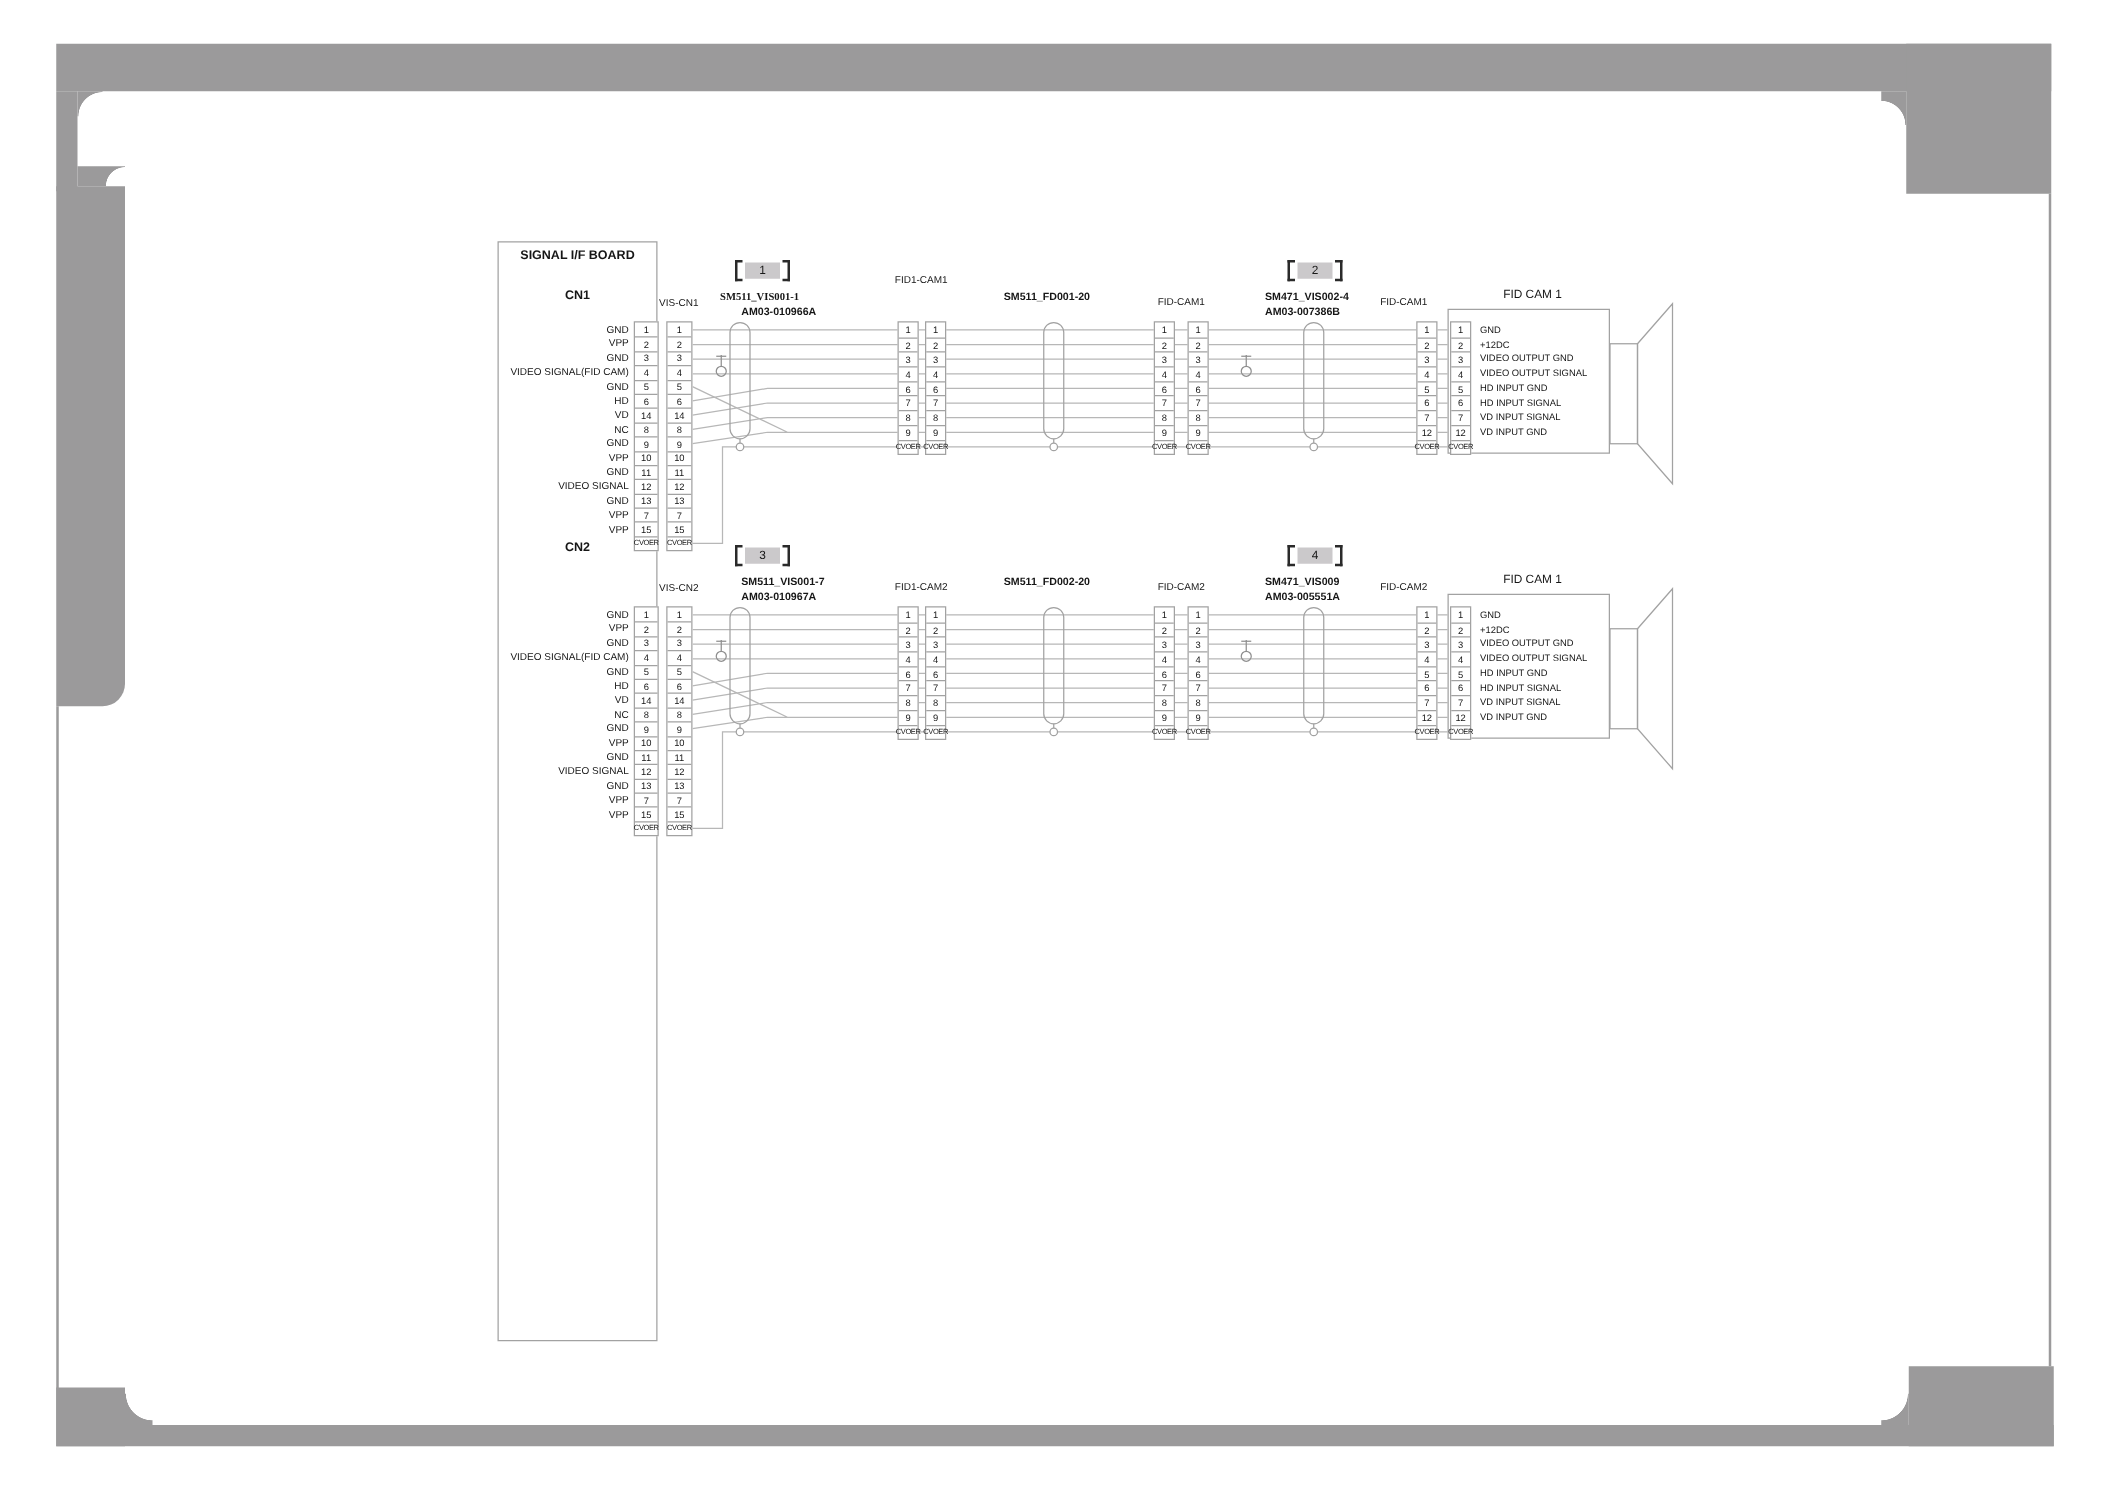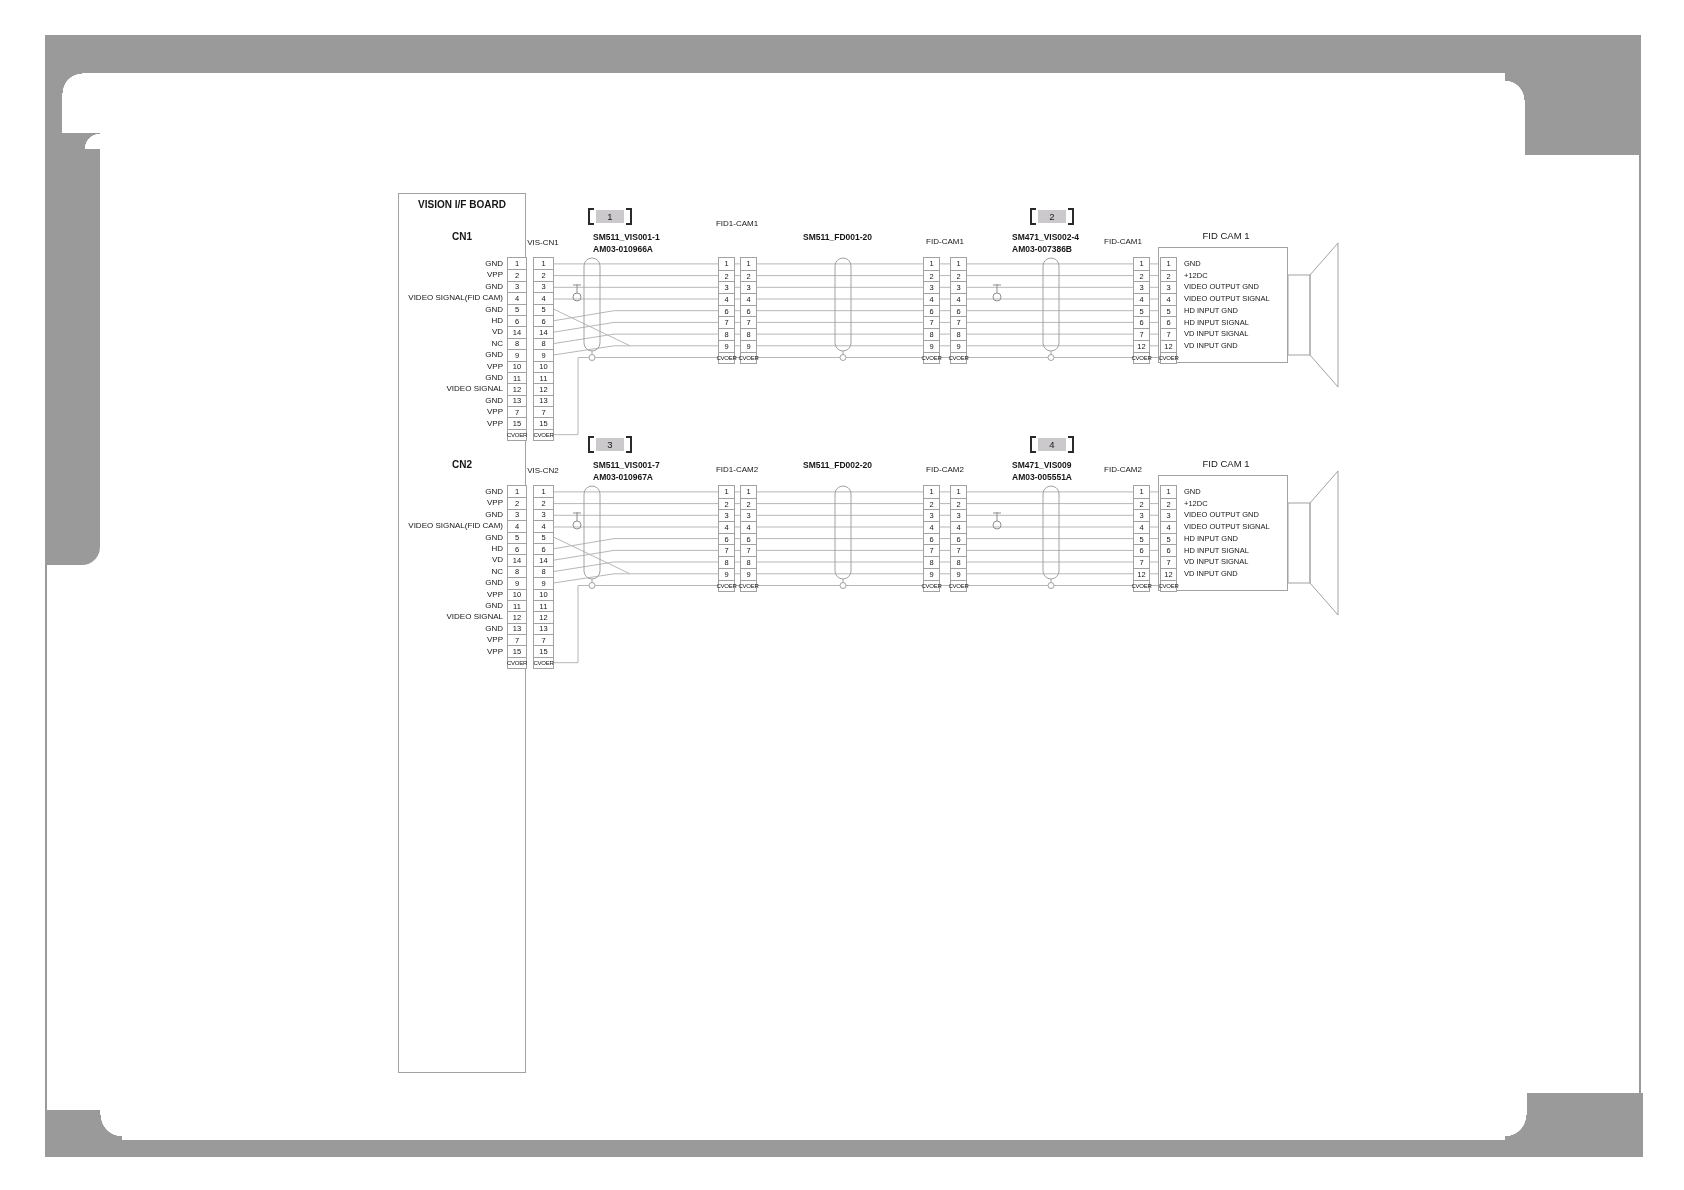--- a/index.html
+++ b/index.html
@@ -84,31 +84,31 @@
       <line class="sym" x1="577" y1="521" x2="577" y2="512"></line>
       <line class="sym" x1="573" y1="513" x2="581" y2="513"></line>
       <circle class="sym" cx="997" cy="525" r="4"></circle>
       <line class="sym" x1="997" y1="521" x2="997" y2="512"></line>
       <line class="sym" x1="993" y1="513" x2="1001" y2="513"></line>
       <rect class="horn" x="1288" y="503" width="22" height="80"></rect>
       <polygon class="horn" points="1310,503 1338,471 1338,615 1310,583"></polygon>
     </svg>
 
   <div class="box" style="left:398px;top:193px;width:128px;height:880px;z-index:0;background:transparent;"></div>
-  <div class="t c b z4" style="left:398px;top:199px;width:128px;font-size:10px;">VISION I/F BOARD</div>
+  <div class="t c b z4" style="left:398px;top:199px;width:128px;font-size:10px;">SIGNAL I/F BOARD</div>
 
   <div id="built">
       <div class="t c b" style="left: 406px; top: 231px; width: 112px; font-size: 10px;">CN1</div>
       <div class="t c" style="left: 511px; top: 239px; width: 64px; font-size: 8px;">VIS-CN1</div>
       <div class="marker" style="left: 588px; top: 208px;">
         <span class="br-l"></span>
         <span class="mnum">1</span>
         <span class="br-r"></span>
       </div>
-      <div class="t l b" style="left: 593px; top: 233px; width: 95px; font-size: 8.5px;">SM511_VIS001-1</div>
+      <div class="t l b" style="left: 576px; top: 233px; width: 95px; font-size: 8.5px; font-family: Liberation Serif, serif;">SM511_VIS001-1</div>
       <div class="t l b" style="left: 593px; top: 245px; width: 95px; font-size: 8.5px;">AM03-010966A</div>
       <div class="t c" style="left: 697px; top: 220px; width: 80px; font-size: 8px;">FID1-CAM1</div>
       <div class="t l b" style="left: 803px; top: 233px; width: 115px; font-size: 8.5px;">SM511_FD001-20</div>
       <div class="t c" style="left: 905px; top: 238px; width: 80px; font-size: 8px;">FID-CAM1</div>
       <div class="marker" style="left: 1030px; top: 208px;">
         <span class="br-l"></span>
         <span class="mnum">2</span>
         <span class="br-r"></span>
       </div>
       <div class="t l b" style="left: 1012px; top: 233px; width: 95px; font-size: 8.5px;">SM471_VIS002-4</div>
@@ -234,21 +234,21 @@
         <div class="cell sep cover" style="height: 11.7px;">CVOER</div>
       </div>
       <div class="t l z4" style="left: 1184px; top: 258px; width: 102px; height: 11.7px; font-size: 7.5px; line-height: 11.7px;">GND</div>
       <div class="t l z4" style="left: 1184px; top: 269.7px; width: 102px; height: 11.7px; font-size: 7.5px; line-height: 11.7px;">+12DC</div>
       <div class="t l z4" style="left: 1184px; top: 281.4px; width: 102px; height: 11.7px; font-size: 7.5px; line-height: 11.7px;">VIDEO OUTPUT GND</div>
       <div class="t l z4" style="left: 1184px; top: 293.1px; width: 102px; height: 11.7px; font-size: 7.5px; line-height: 11.7px;">VIDEO OUTPUT SIGNAL</div>
       <div class="t l z4" style="left: 1184px; top: 304.8px; width: 102px; height: 11.7px; font-size: 7.5px; line-height: 11.7px;">HD INPUT GND</div>
       <div class="t l z4" style="left: 1184px; top: 316.5px; width: 102px; height: 11.7px; font-size: 7.5px; line-height: 11.7px;">HD INPUT SIGNAL</div>
       <div class="t l z4" style="left: 1184px; top: 328.2px; width: 102px; height: 11.7px; font-size: 7.5px; line-height: 11.7px;">VD INPUT SIGNAL</div>
       <div class="t l z4" style="left: 1184px; top: 339.9px; width: 102px; height: 11.7px; font-size: 7.5px; line-height: 11.7px;">VD INPUT GND</div>
-      <div class="t c b" style="left: 406px; top: 459px; width: 112px; font-size: 10px;">CN2</div>
+      <div class="t c b" style="left: 406px; top: 433px; width: 112px; font-size: 10px;">CN2</div>
       <div class="t c" style="left: 511px; top: 467px; width: 64px; font-size: 8px;">VIS-CN2</div>
       <div class="marker" style="left: 588px; top: 436px;">
         <span class="br-l"></span>
         <span class="mnum">3</span>
         <span class="br-r"></span>
       </div>
       <div class="t l b" style="left: 593px; top: 461px; width: 95px; font-size: 8.5px;">SM511_VIS001-7</div>
       <div class="t l b" style="left: 593px; top: 473px; width: 95px; font-size: 8.5px;">AM03-010967A</div>
       <div class="t c" style="left: 697px; top: 466px; width: 80px; font-size: 8px;">FID1-CAM2</div>
       <div class="t l b" style="left: 803px; top: 461px; width: 115px; font-size: 8.5px;">SM511_FD002-20</div>

